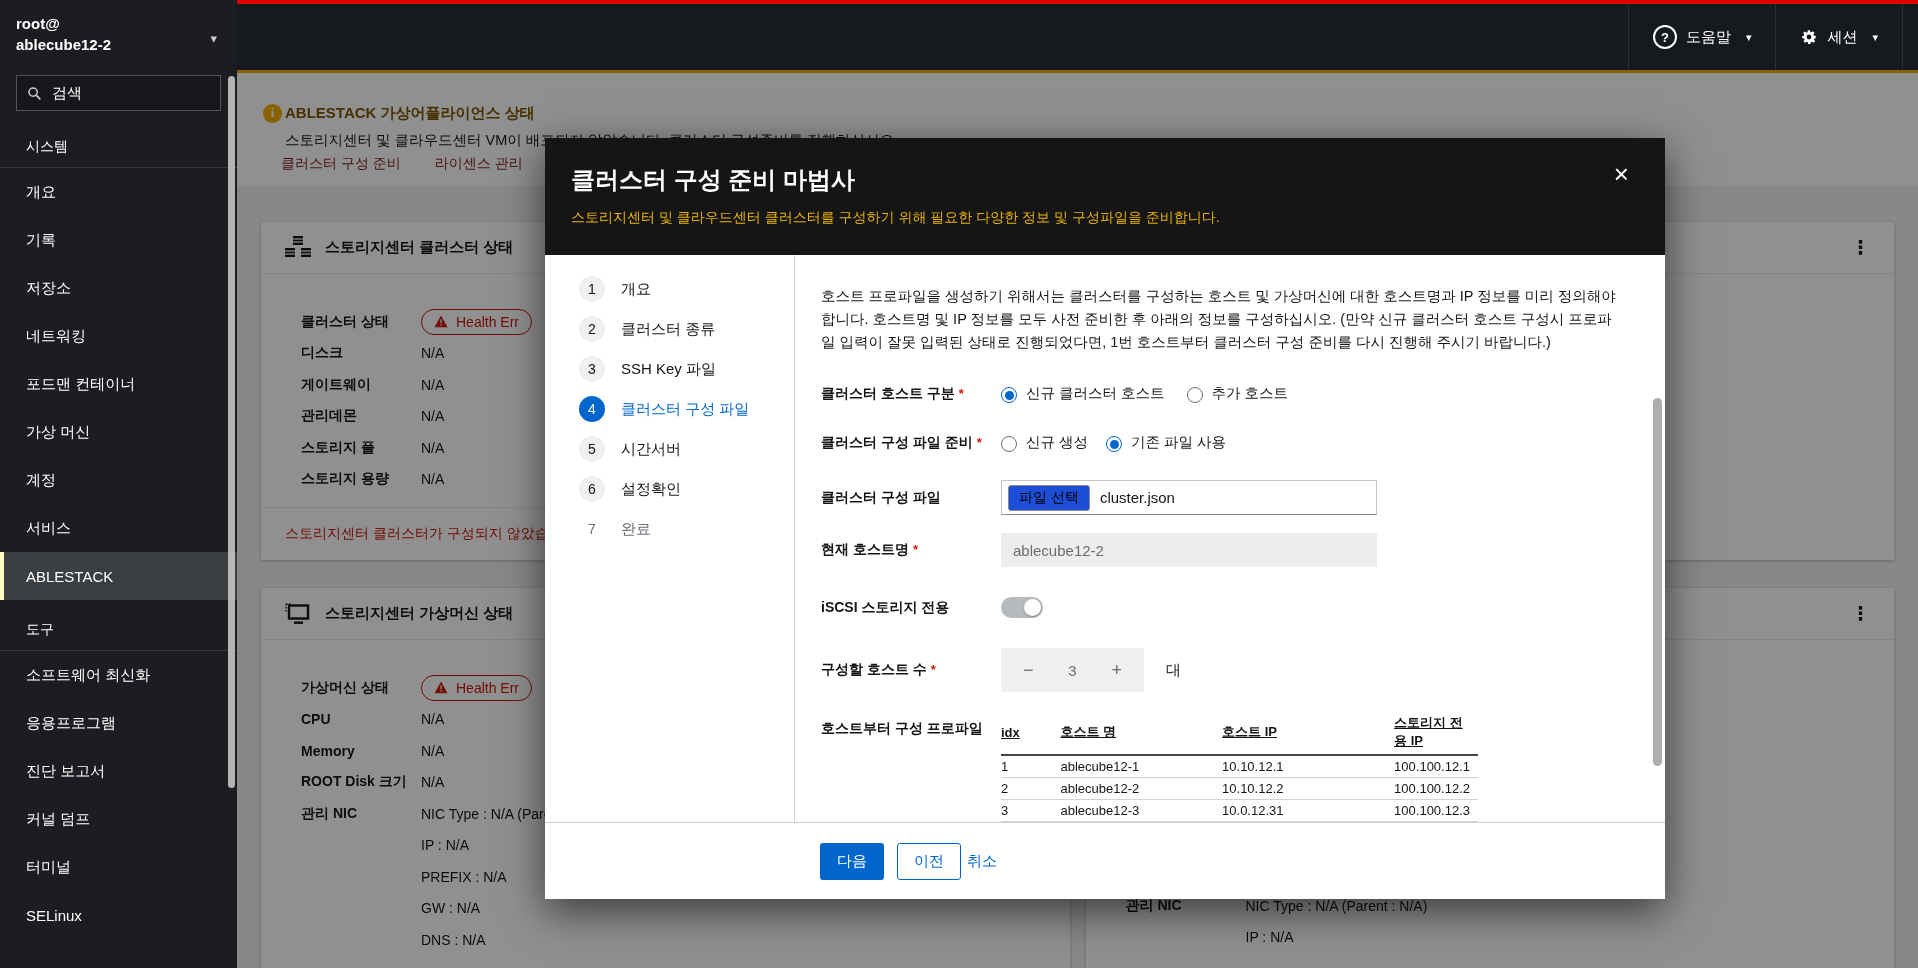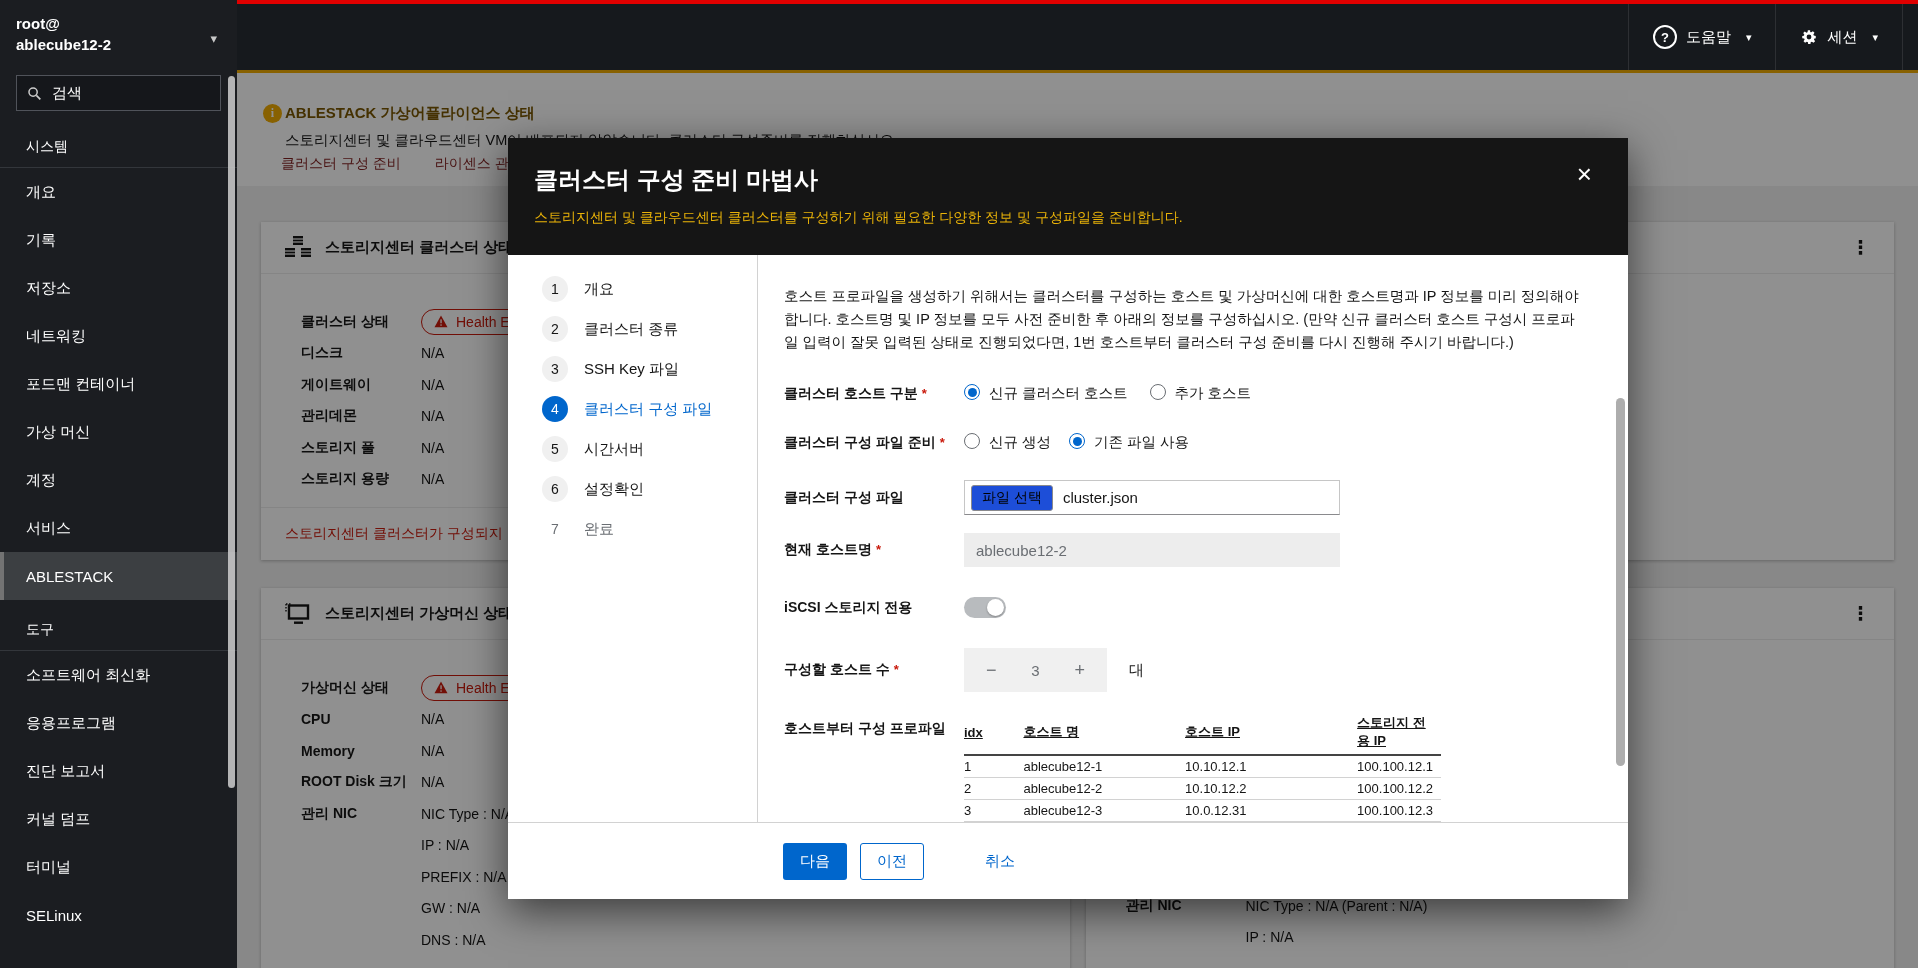--- a/index.html
+++ b/index.html
@@ -19,21 +19,21 @@
   
   .sidebar{position:absolute;left:0;top:0;width:237px;height:968px;background:#1b1d21;color:#fff;z-index:31;}
   .user{position:relative;padding:13px 16px 10px;font-size:15px;font-weight:bold;line-height:1.4;}
   .user-caret{position:absolute;right:20px;top:30px;color:#c8c8c8;font-size:13px;}
   .search{margin:10px 16px 16px;height:34px;display:flex;align-items:center;gap:10px;padding:0 10px;
     border:1px solid #50535a;background:#15171b;}
   .search-ph{font-size:15px;color:#fff;}
   .nav-section{height:40px;display:flex;align-items:center;padding-left:26px;font-size:14px;
     border-bottom:1px solid #33363b;}
   .nav-item{height:48px;display:flex;align-items:center;padding-left:26px;font-size:15px;cursor:pointer;}
-  .nav-item.active{background:#3c3f42;border-left:4px solid #737373;padding-left:22px;}
+  .nav-item.active{background:#3c3f42;border-left:4px solid #fef9c3;padding-left:22px;}
   .nav-gap{height:10px;}
   .side-scroll{position:absolute;right:2px;top:76px;width:7px;height:712px;background:#cfcfcf;
     border-radius:4px;opacity:.85;}
 
   
   .content{position:absolute;left:237px;top:70px;right:0;bottom:0;background:#f0f0f0;z-index:1;}
   .banner{position:absolute;left:0;right:0;top:0;height:116px;background:#fff;
     border-top:3px solid #f0ab00;box-sizing:border-box;}
   .banner-icon{position:absolute;left:26px;top:31px;width:19px;height:19px;border-radius:50%;
     background:#f0ab00;color:#fff;display:flex;align-items:center;justify-content:center;
@@ -55,21 +55,21 @@
   .badge-err{display:inline-flex;align-items:center;gap:8px;border:1px solid #c9190b;color:#c9190b;
     border-radius:15px;padding:4px 12px;font-size:14px;white-space:nowrap;}
   .card1-foot{position:absolute;left:0;right:0;bottom:0;height:52px;border-top:1px solid #ebebeb;
     display:flex;align-items:center;padding:0 24px;color:#c9190b;font-size:14px;white-space:nowrap;overflow:hidden;}
   .abs-rows{position:absolute;left:40px;top:302px;right:0;}
 
   
   .overlay{position:absolute;left:237px;top:70px;right:0;bottom:0;background:rgba(3,3,3,.44);z-index:20;}
 
   
-  .modal{position:absolute;left:508px;top:138px;width:1120px;height:761px;background:#fff;z-index:40;
+  .modal{position:absolute;left:545px;top:138px;width:1120px;height:761px;background:#fff;z-index:40;
     box-shadow:0 12px 40px rgba(0,0,0,.6);display:flex;flex-direction:column;}
   .modal-header{background:#151515;color:#fff;height:117px;box-sizing:border-box;
     padding:26px 26px 0;position:relative;}
   .modal-title{font-size:24px;font-weight:bold;}
   .modal-sub{margin-top:13px;font-size:14px;color:#eab308;}
   .modal-close{position:absolute;right:30px;top:22px;background:none;border:none;color:#fff;
     font-size:26px;cursor:pointer;line-height:1;}
   .modal-body{flex:1;display:flex;position:relative;overflow:hidden;}
   .steps{width:250px;min-width:250px;border-right:1px solid #d2d2d2;padding-top:14px;box-sizing:border-box;}
   .step{height:40px;display:flex;align-items:center;gap:16px;padding-left:34px;cursor:pointer;}
@@ -80,21 +80,21 @@
   .step.active .step-label{color:#0066cc;}
   .step.plain .step-num{background:none;color:#6a6e73;}
   .step.plain .step-label{color:#6a6e73;}
   .form-area{flex:1;padding:30px 40px 0 26px;overflow:hidden;}
   .intro{font-size:14.5px;line-height:23px;color:#151515;}
   .f-row{display:flex;align-items:center;}
   .f-row.top{align-items:flex-start;}
   .f-label{width:180px;min-width:180px;font-size:14px;font-weight:bold;padding-right:8px;box-sizing:border-box;}
   .req{color:#c9190b;margin-left:4px;font-size:13px;}
   .radio-group{display:flex;gap:22px;align-items:center;}
-  .radio-opt{display:flex;align-items:flex-start;gap:9px;font-size:14.5px;cursor:pointer;}
+  .radio-opt{display:flex;align-items:flex-end;gap:9px;font-size:14.5px;cursor:pointer;}
   .radio{width:16px;height:16px;min-width:16px;border-radius:50%;border:1px solid #6a6e73;
     background:#fff;position:relative;box-sizing:border-box;}
   .radio.checked{border:1.5px solid #0066cc;}
   .radio.checked::after{content:"";position:absolute;left:50%;top:50%;width:9px;height:9px;
     margin:-4.5px 0 0 -4.5px;border-radius:50%;background:#0066cc;}
   .file-box{width:376px;height:35px;box-sizing:border-box;border:1px solid #c6c6c6;
     border-bottom-color:#8a8a8d;background:#fff;display:flex;align-items:center;padding-left:6px;}
   .file-btn{border:1px solid #8a8a8d;border-radius:3px;background:#1d4ed8;font-size:14px;
     padding:3px 10px;margin-right:10px;cursor:pointer;font-family:inherit;}
   .file-name{font-size:15px;}
@@ -114,21 +114,21 @@
   .ptable td{padding:3px 8px 3px 0;border-bottom:1px solid #d2d2d2;}
   .col-idx{width:54px;} .col-name{width:160px;} .col-ip{width:172px;}
   .modal-sb{position:absolute;right:3px;top:143px;width:9px;height:368px;background:#adadad;
     border-radius:5px;z-index:5;}
   .modal-footer{height:77px;min-height:77px;border-top:1px solid #d2d2d2;display:flex;align-items:center;
     padding-left:275px;box-sizing:border-box;background:#fff;}
   .btn-primary{background:#0066cc;color:#fff;border:none;border-radius:3px;font-size:15px;
     padding:9px 17px;cursor:pointer;font-family:inherit;}
   .btn-secondary{background:#fff;color:#0066cc;border:1px solid #0066cc;border-radius:3px;
     font-size:15px;padding:8px 16px;margin-left:13px;cursor:pointer;font-family:inherit;}
-  .btn-link{background:none;border:none;color:#0066cc;font-size:15px;margin-left:55px;
+  .btn-link{background:none;border:none;color:#0066cc;font-size:15px;
     cursor:pointer;font-family:inherit;}
 </style>
 </head>
 <body>
 
 <div class="screen">
 
   <div class="masthead">
     <div class="mh-group">
       <span class="qmark">?</span>

